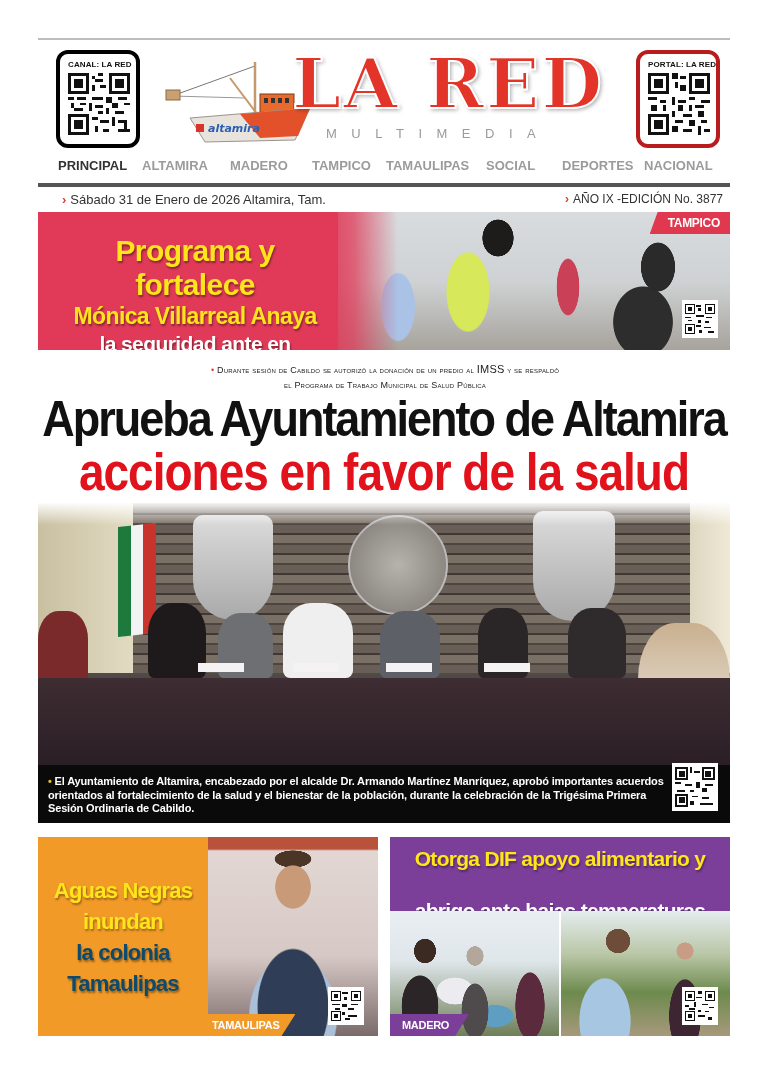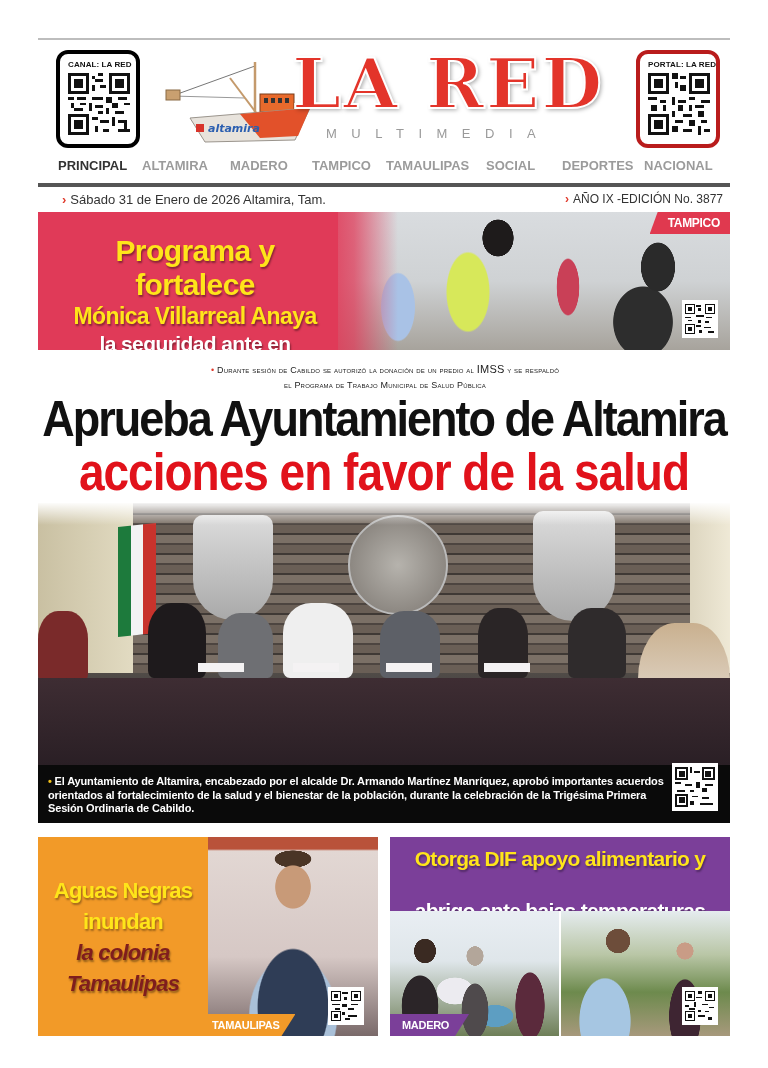--- a/index.html
+++ b/index.html
@@ -84,21 +84,21 @@
     
     .card-left { position: absolute; left: 38px; top: 837px; width: 340px; height: 199px; background: #f29a28; overflow: hidden; }
     .cl-photo { position: absolute; left: 170px; top: 0; width: 170px; height: 199px; background:
       radial-gradient(ellipse 28px 34px at 85px 50px, #c89a78 62%, transparent 65%),
       radial-gradient(ellipse 30px 14px at 85px 22px, #4a3526 60%, transparent 62%),
       radial-gradient(ellipse 58px 95px at 85px 170px, #2f3d56 60%, transparent 62%),
       radial-gradient(ellipse 72px 98px at 85px 180px, #a9c0d8 60%, transparent 62%),
       linear-gradient(180deg, #b9523a 0%, #b9523a 6%, #e2d7d3 7%, #d6c8c5 60%, #7a6a6a 100%); }
     .cl-head { position: absolute; left: 0; top: 38px; width: 170px; text-align: center; font-weight: bold; font-size: 22px; line-height: 31px; letter-spacing: -0.8px; }
     .cl-head .y { color: #ffe51a; text-shadow: 1px 2px 2px rgba(0,0,0,0.35); }
-    .cl-head .w { color: #7f1d1d; text-shadow: 1px 2px 2px rgba(0,0,0,0.4); font-style: italic; }
+    .cl-head .w { color: #0c4a6e; text-shadow: 1px 2px 2px rgba(0,0,0,0.4); }
     .cl-tag { position: absolute; left: 160px; top: 177px; height: 22px; padding: 0 16px 0 14px; background: #f29a28; color: #fff; font-weight: bold; font-size: 11px; line-height: 22px; clip-path: polygon(0 0, 100% 0, calc(100% - 14px) 100%, 0 100%); letter-spacing: -0.3px; }
 
     .card-right { position: absolute; left: 390px; top: 837px; width: 340px; height: 199px; overflow: hidden; background: #bef264; }
     .cr-head { position: absolute; left: 0; top: 0; width: 340px; height: 74px; background: #7b3f99; text-align: center; padding-top: 8px; font-weight: bold; font-size: 21px; line-height: 28px; letter-spacing: -0.7px; }
     .cr-head .y { color: #ffe51a; text-shadow: 1px 2px 2px rgba(0,0,0,0.35); }
     .cr-head .w { color: #ffffff; text-shadow: 1px 2px 2px rgba(0,0,0,0.35); margin-top: 24px; }
     .cr-photo1 { position: absolute; left: 0; top: 74px; width: 170px; height: 125px; background:
       radial-gradient(ellipse 18px 20px at 35px 40px, #3a2a22 60%, transparent 62%),
       radial-gradient(ellipse 30px 50px at 30px 95px, #2b2528 60%, transparent 62%),
       radial-gradient(ellipse 14px 16px at 85px 45px, #b3a69a 60%, transparent 62%),

